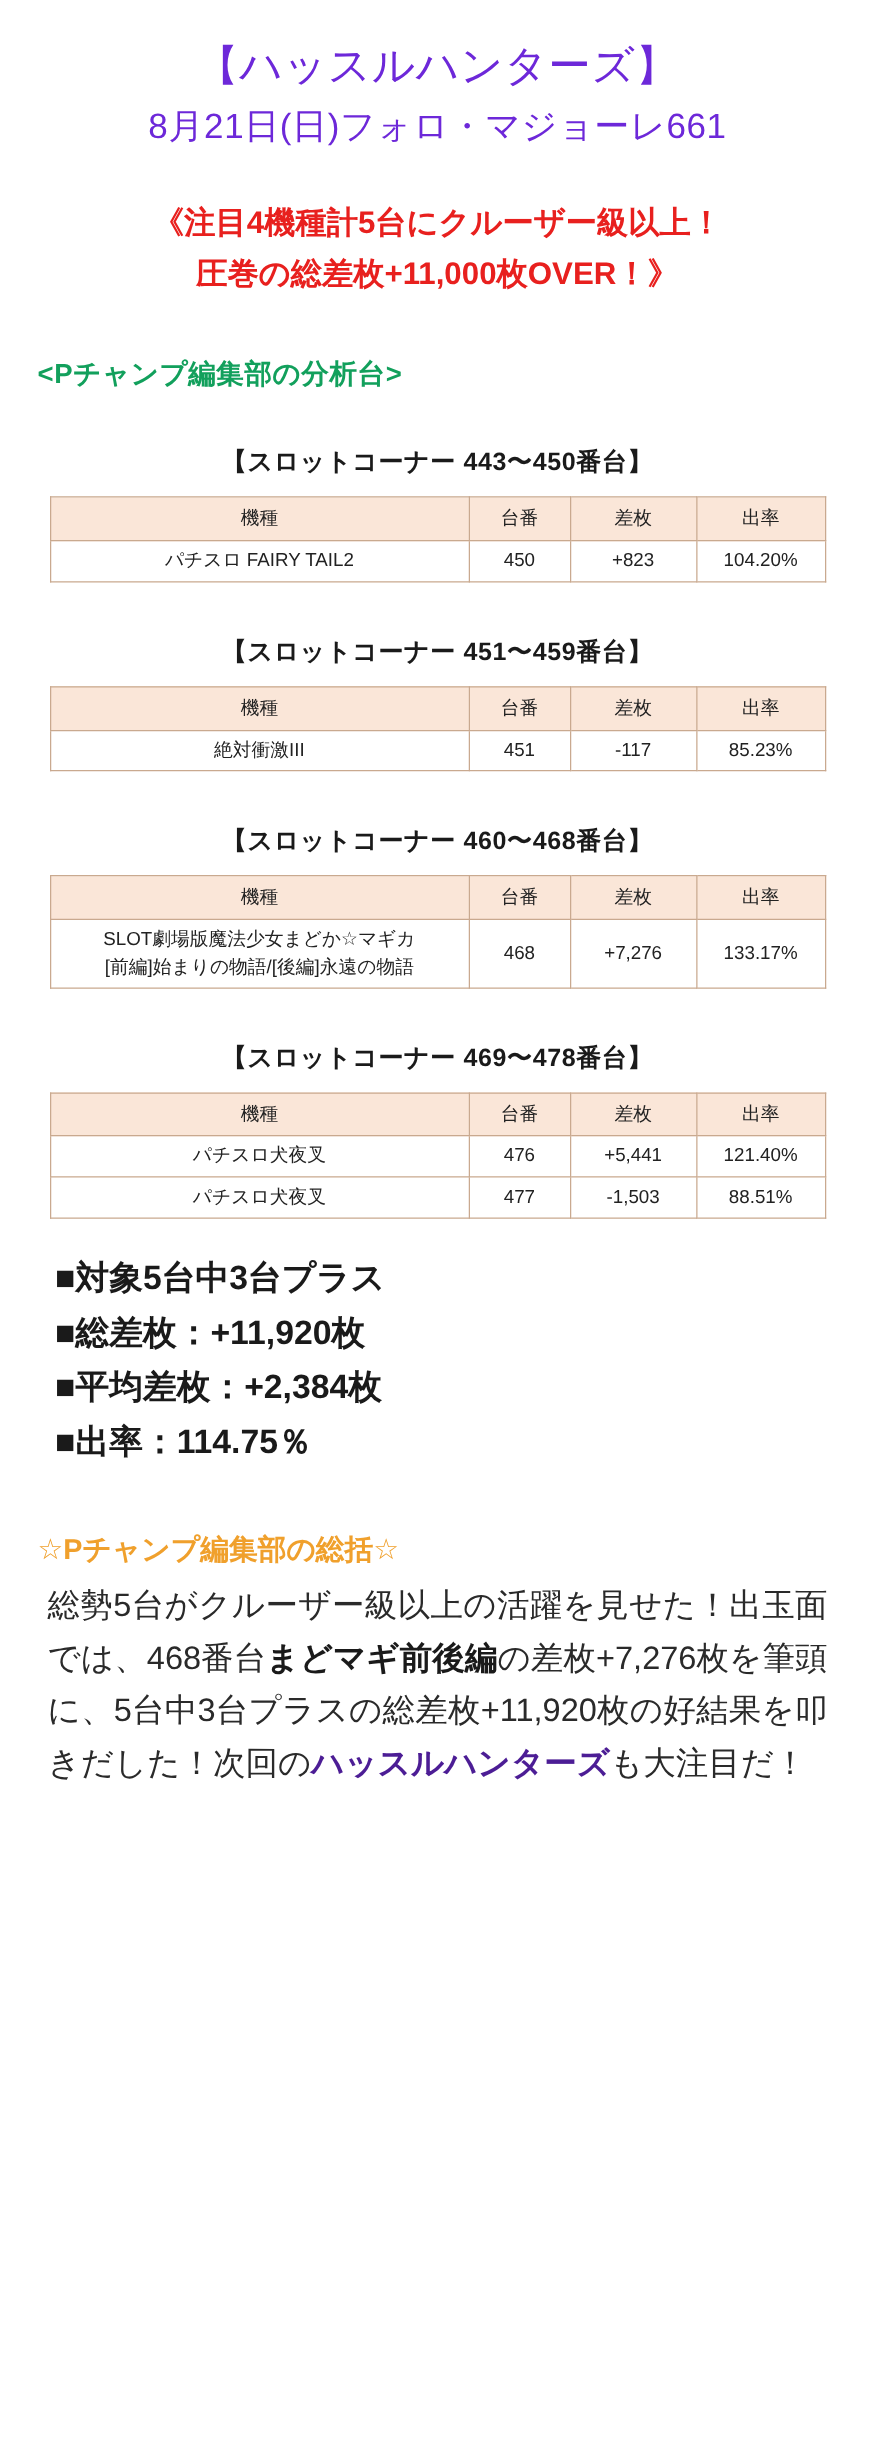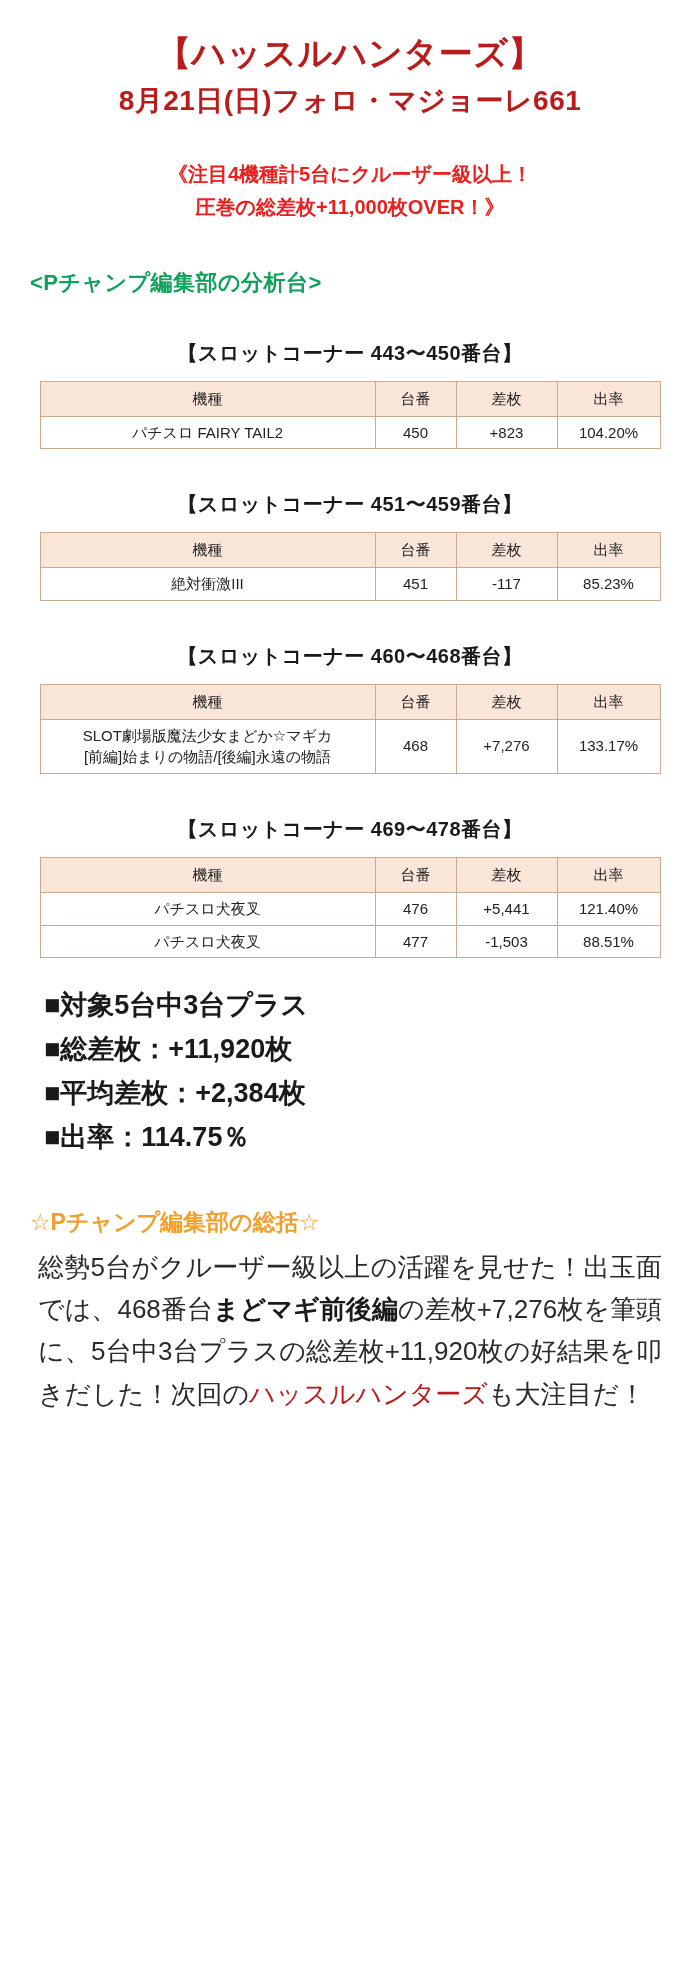--- a/index.html
+++ b/index.html
@@ -17,22 +17,22 @@
     box-sizing: border-box;
     padding: 18px 30px 40px 30px;
   }
 
   
   .title-block {
     text-align: center;
     margin-top: 10px;
   }
   .title-line {
-    font-weight: bold;
-    color: #b91c1c;
+    font-weight: normal;
+    color: #6d28d9;
     letter-spacing: 0.5px;
   }
   .title-line.l1 {
     font-size: 34px;
     line-height: 1.5;
   }
   .title-line.l2 {
     font-size: 28px;
     line-height: 1.6;
   }
@@ -42,21 +42,21 @@
   }
 
   
   .highlight-block {
     text-align: center;
     margin-top: 34px;
   }
   .highlight-line {
     color: #e8201e;
     font-weight: bold;
-    font-size: 20px;
+    font-size: 25px;
     line-height: 1.65;
   }
 
   
   .green-heading {
     text-align: left;
     color: #12a05c;
     font-weight: bold;
     font-size: 22px;
     margin-top: 44px;
@@ -137,22 +137,22 @@
     color: #2a2a2a;
     margin-top: 8px;
     padding: 0 8px;
     text-align: justify;
   }
   .concl-body .bold {
     font-weight: bold;
     color: #1a1a1a;
   }
   .concl-body .blue {
-    color: #b91c1c;
-    font-weight: normal;
+    color: #4c1d95;
+    font-weight: bold;
   }
 </style>
 </head>
 <body>
 
 <div class="page">
 
   <div class="title-block">
     <div class="title-line l1">【ハッスルハンターズ】</div>
     <div class="title-line l2">8月21日(日)フォロ・マジョーレ661</div>

